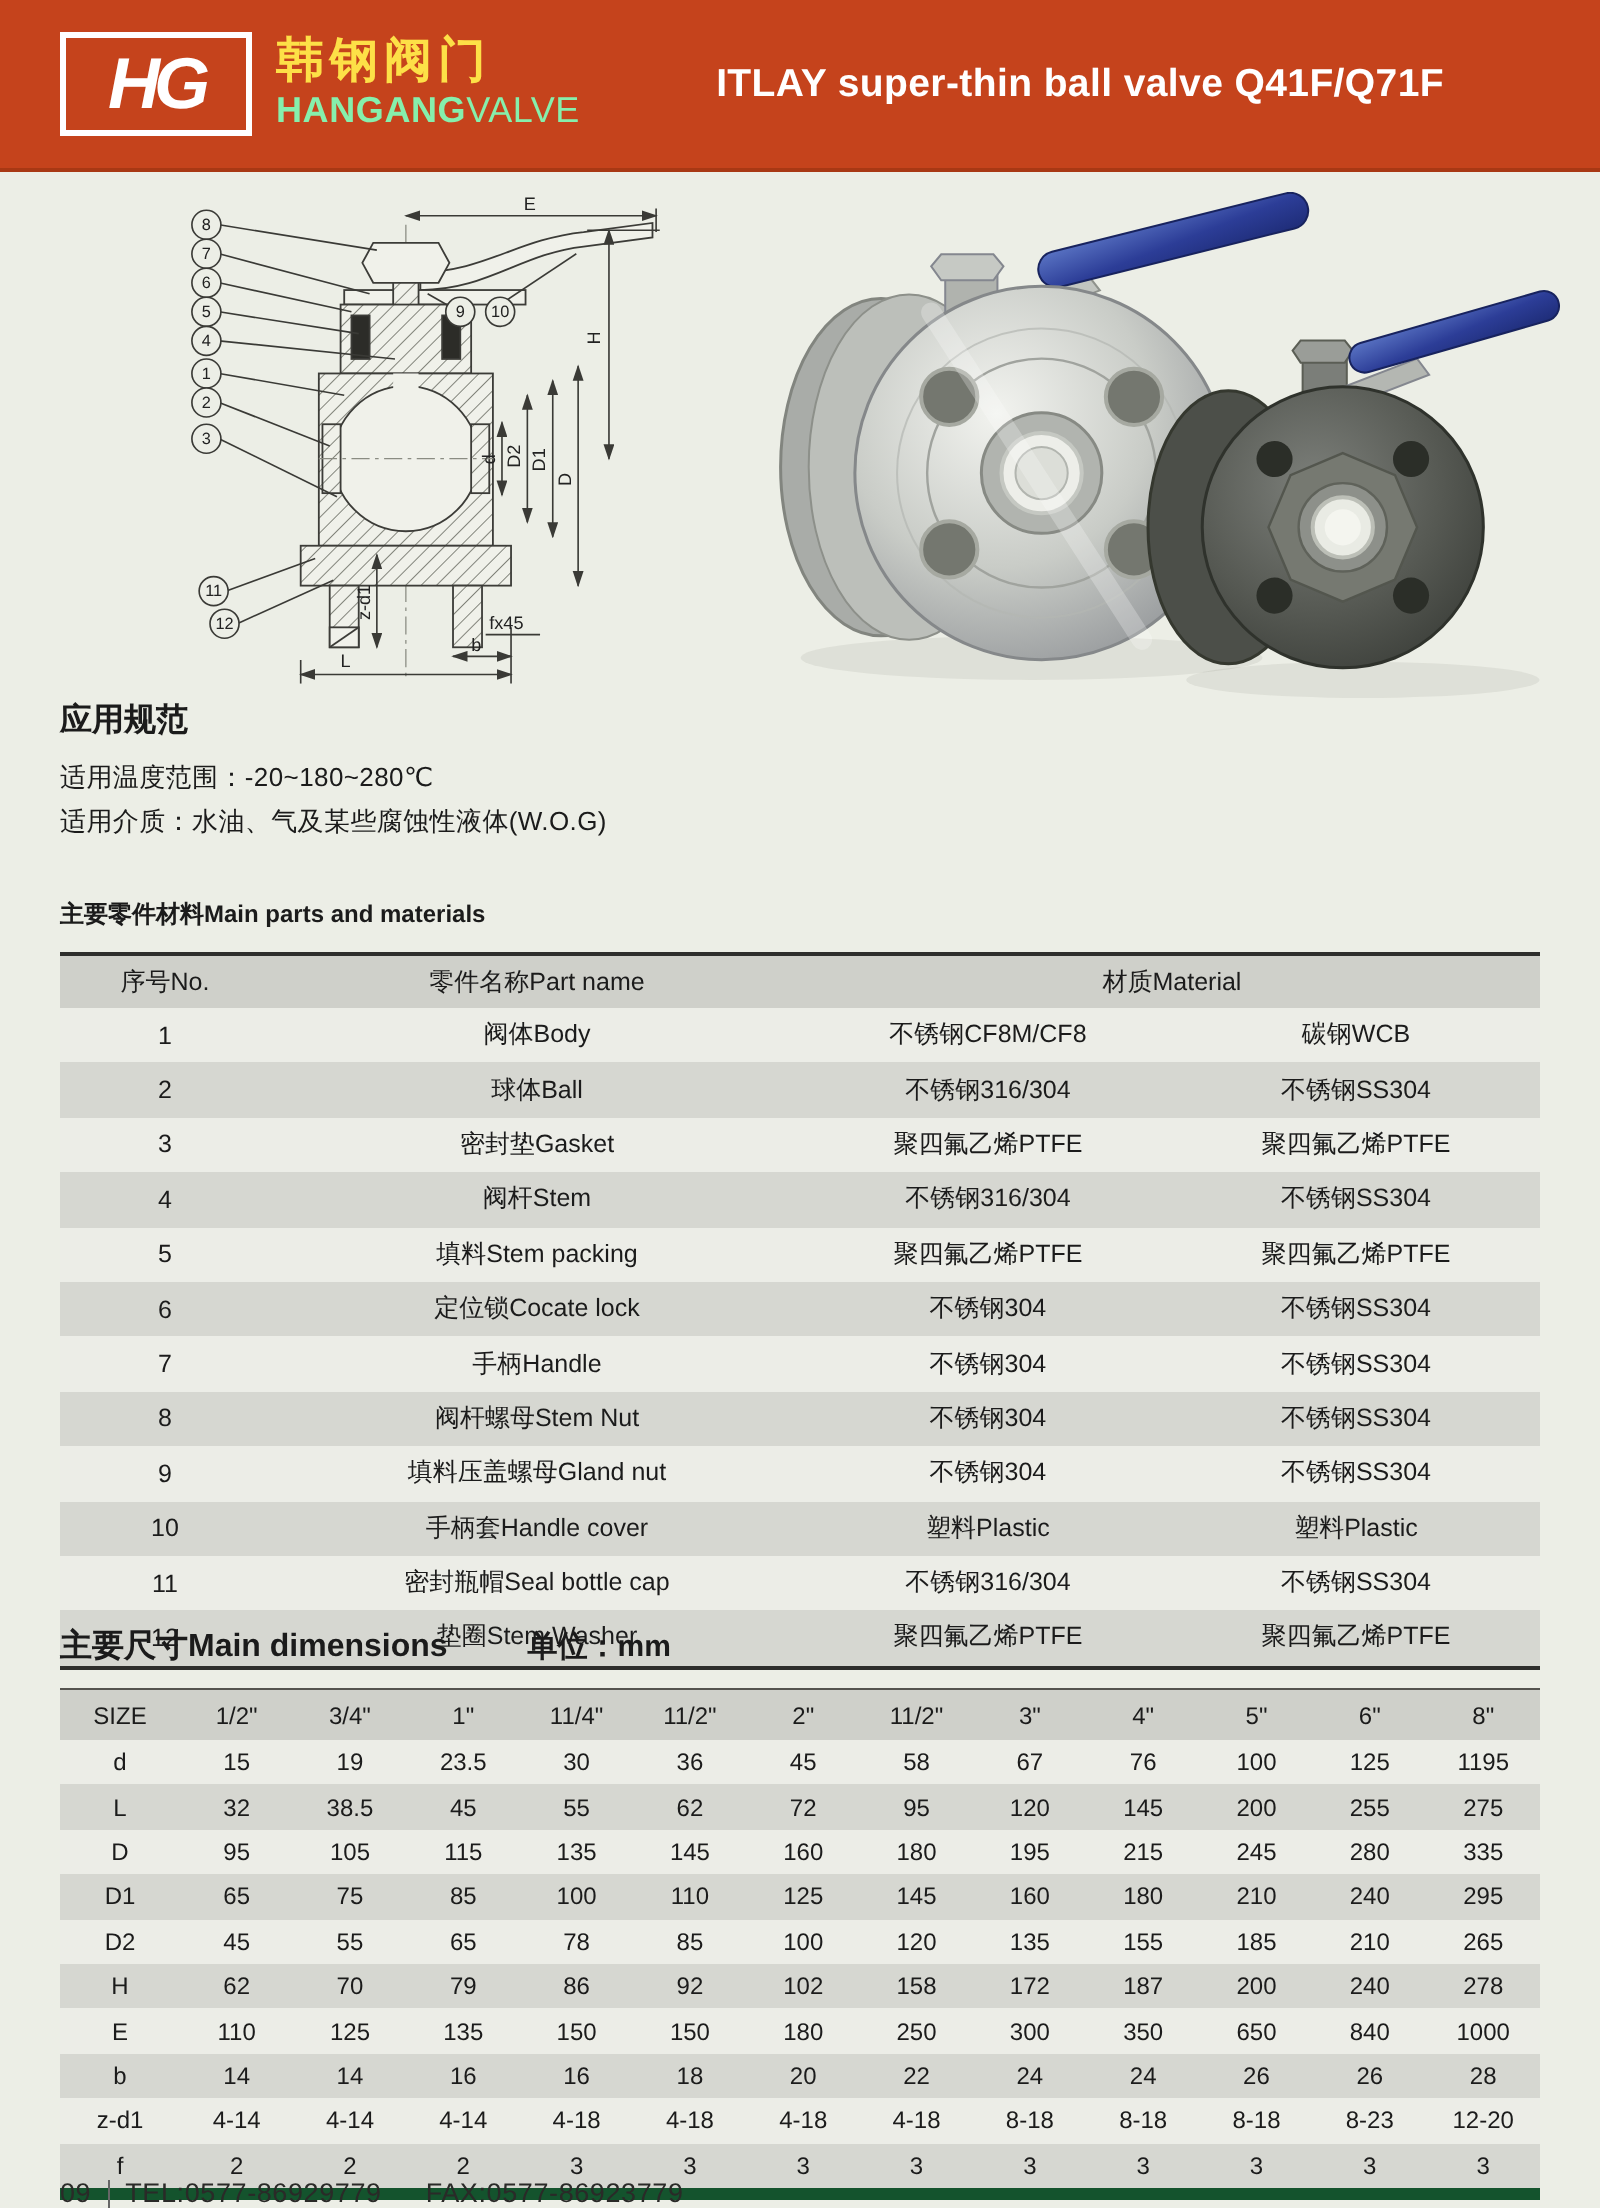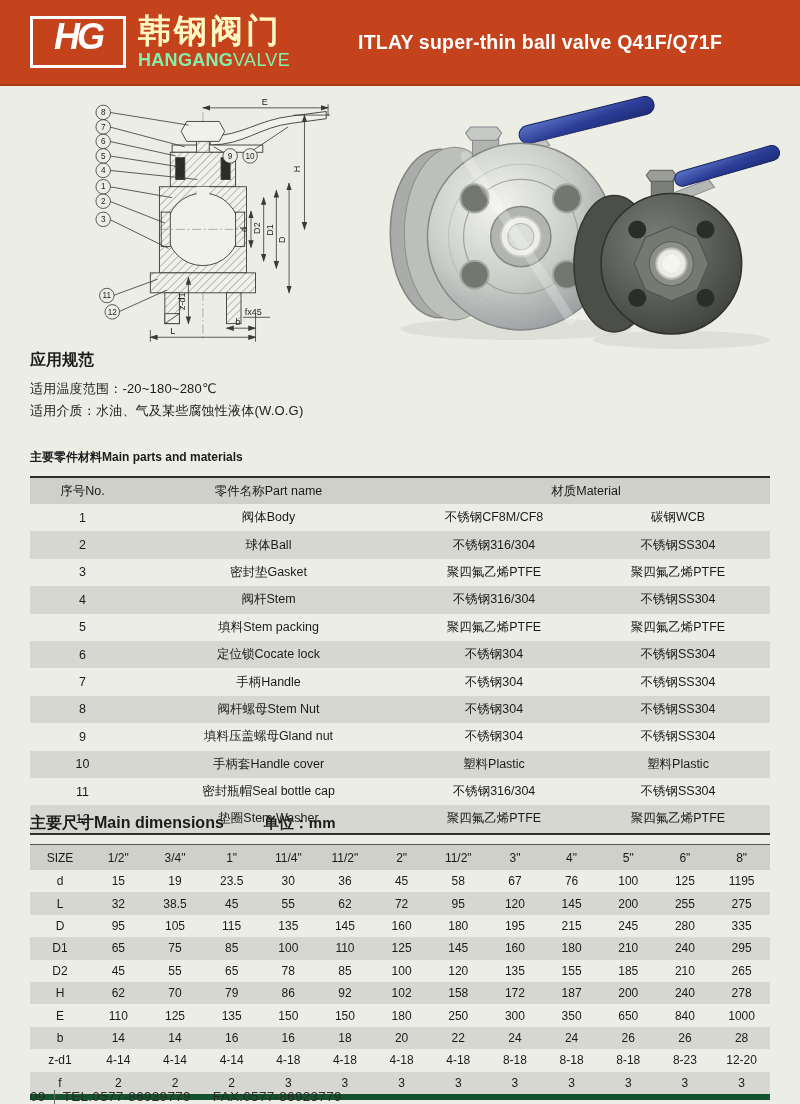--- a/index.html
+++ b/index.html
@@ -4,24 +4,24 @@
 <style>
   html,body{margin:0;padding:0;background:#dcded6;}
   .page{position:relative;width:800px;height:1104px;margin:0 auto;background:#eceee6;
         font-family:"Liberation Sans","DejaVu Sans",sans-serif;color:#1b1b1b;overflow:hidden;}
 
   
   .banner{position:absolute;top:0;left:0;right:0;height:86px;background:#c5431c;
           border-bottom:2px solid #a83814;display:flex;align-items:center;
           justify-content:space-between;padding:0 78px 0 30px;box-sizing:border-box;}
   .brand{display:flex;align-items:center;gap:12px;}
-  .logo-box{width:96px;height:52px;border:3px solid #ffffff;display:flex;align-items:flex-start;
+  .logo-box{width:96px;height:52px;border:3px solid #ffffff;display:flex;align-items:center;
             justify-content:center;box-sizing:border-box;}
   .logo-hg{color:#fff;font-size:36px;font-weight:800;font-style:italic;letter-spacing:-3px;line-height:1;}
-  .brand-cn{color:#fef9c3;font-size:33px;font-weight:800;letter-spacing:3px;line-height:1.1;}
+  .brand-cn{color:#fde047;font-size:24px;font-weight:800;letter-spacing:3px;line-height:1.1;}
   .brand-en{color:#86efac;font-size:18px;letter-spacing:0.3px;line-height:1.1;margin-top:2px;}
   .brand-en .bold{font-weight:800;}
   .brand-en .light{font-weight:400;}
   .titles{text-align:right;color:#fff;}
   .title-cn{font-size:21px;font-weight:800;letter-spacing:1.5px;margin-bottom:5px;}
   .title-en{font-size:19.5px;font-weight:800;letter-spacing:0.2px;}
 
   
   .figures{position:absolute;top:92px;left:0;right:0;height:265px;}
   .drawing{position:absolute;left:76px;top:0;width:272px;height:262px;}

